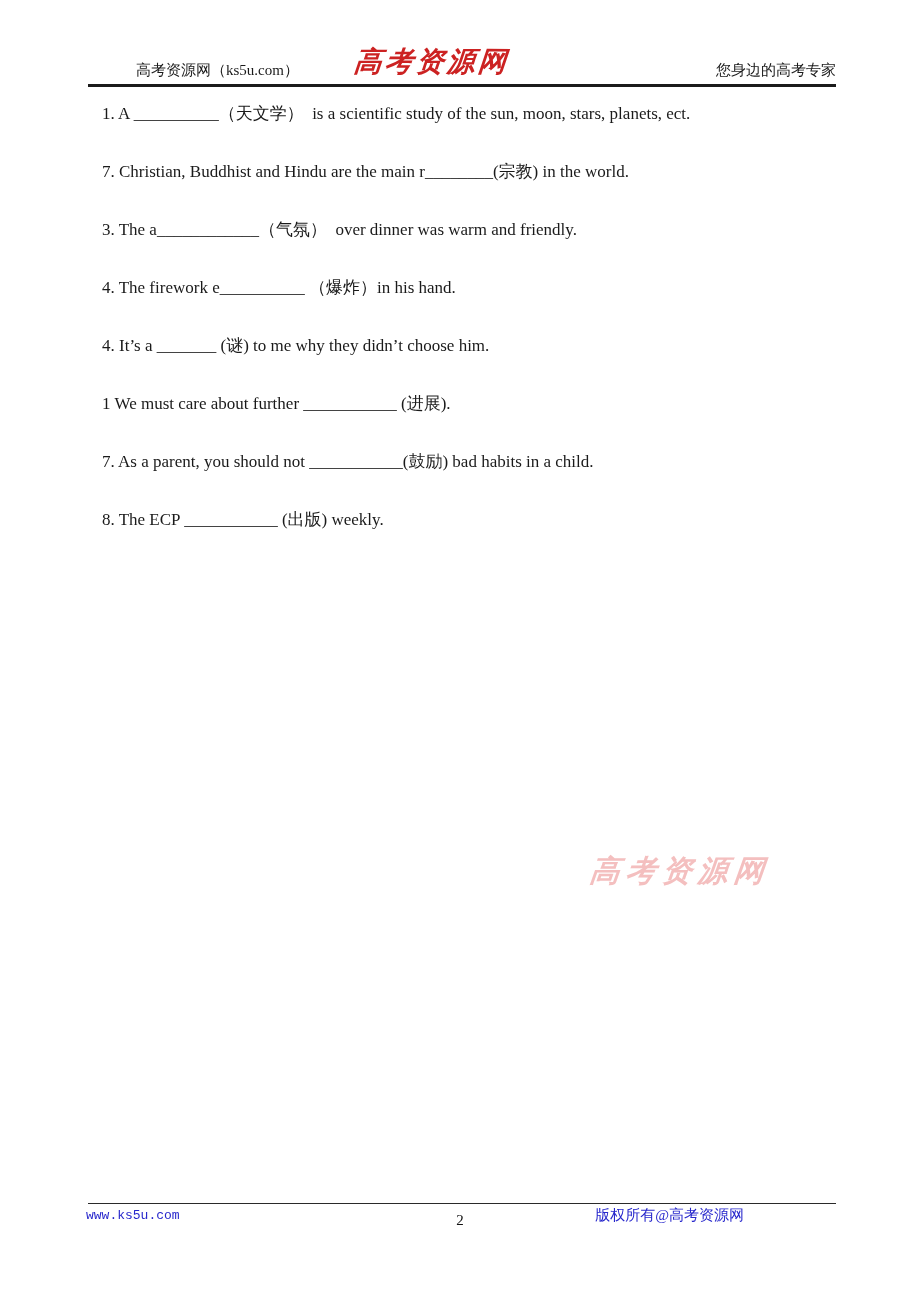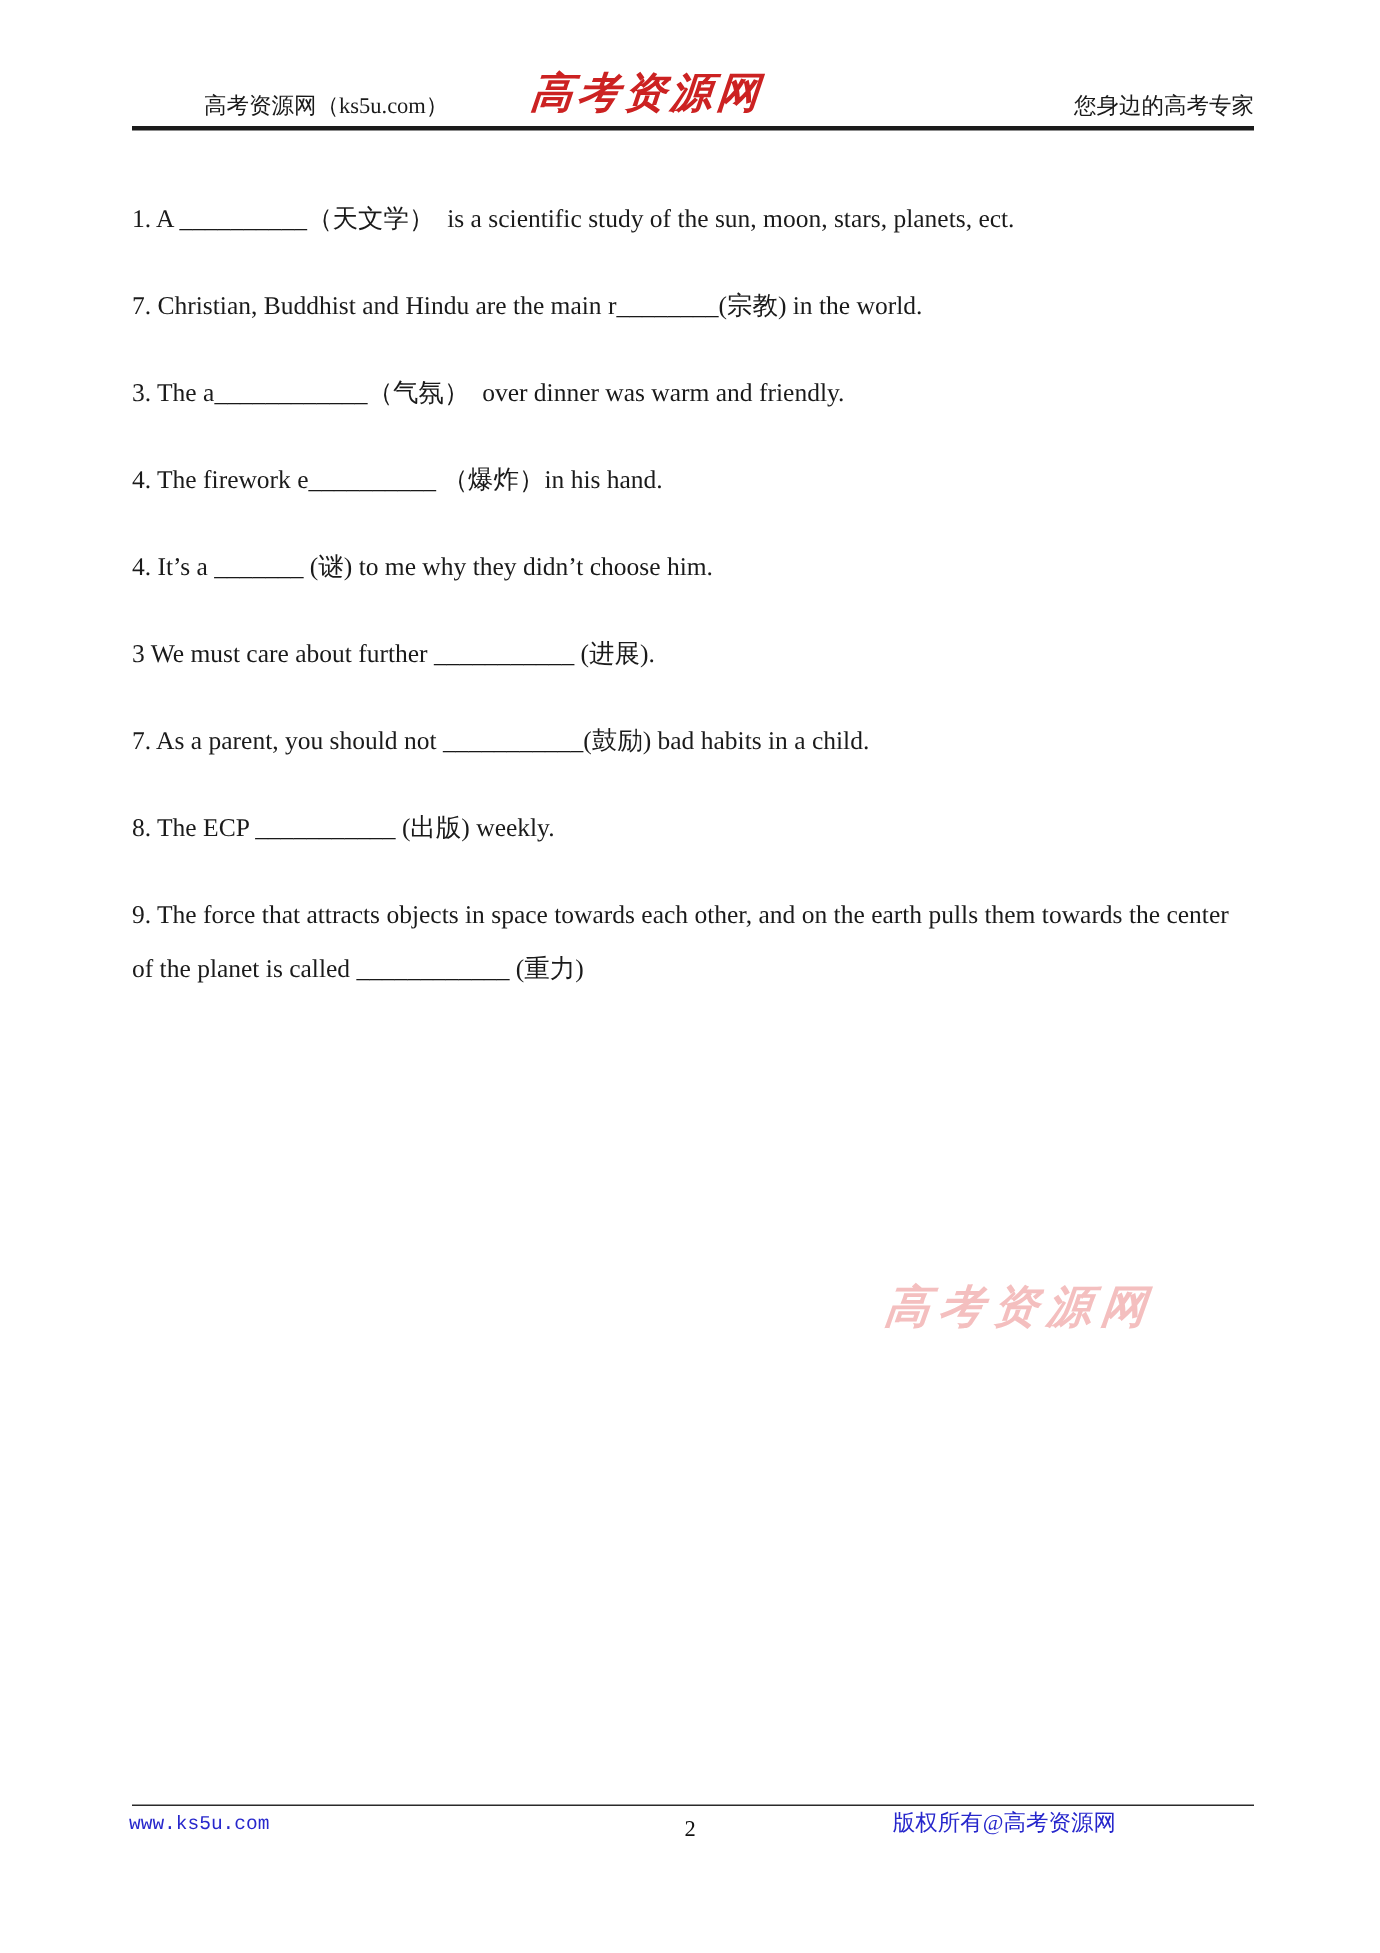--- a/index.html
+++ b/index.html
@@ -19,21 +19,21 @@
   .header-logo  {
     position: absolute; left: 266px; bottom: 3px;
     font-size: 28px; font-weight: bold; font-style: italic;
     letter-spacing: 3px; transform: skewX(-5deg);
     color: var(--logo-red, #cc2222);
   }
   .header-right { position: absolute; right: 0; bottom: 4px; font-size: 15px; font-family: Liberation Serif, serif; }
   .header-rule  { position: absolute; left: 88px; right: 84px; top: 84px; height: 3px; background: #1b1b1b; }
 
   
-  .content { position: absolute; left: 88px; right: 84px; top: 96px; margin-top: 32px; }
+  .content { position: absolute; left: 102px; right: 84px; top: 96px; }
   .question {
     margin: 0 0 22px 0;
     font-size: 17px;
     line-height: 36px;
     white-space: pre-wrap;
     color: var(--body-text, #1a1a1a);
   }
 
   
   .watermark {
@@ -66,24 +66,23 @@
     <span class="header-right">您身边的高考专家</span>
   </div>
   <div class="header-rule"></div>
 
   <div class="content">
     <p class="question">1. A __________（天文学）  is a scientific study of the sun, moon, stars, planets, ect.</p>
     <p class="question">7. Christian, Buddhist and Hindu are the main r________(宗教) in the world.</p>
     <p class="question">3. The a____________（气氛）  over dinner was warm and friendly.</p>
     <p class="question">4. The firework e__________ （爆炸）in his hand.</p>
     <p class="question">4. It’s a _______ (谜) to me why they didn’t choose him.</p>
-    <p class="question">3 We must care about further ___________ (进展).</p>
+    <p class="question">1 We must care about further ___________ (进展).</p>
     <p class="question">7. As a parent, you should not ___________(鼓励) bad habits in a child.</p>
     <p class="question">8. The ECP ___________ (出版) weekly.</p>
-    <p class="question">9. The force that attracts objects in space towards each other, and on the earth pulls them towards the center of the planet is called ____________ (重力)</p>
   </div>
 
   <div class="watermark">高考资源网</div>
 
   <div class="footer-rule"></div>
   <span class="footer-url">www.ks5u.com</span>
   <span class="page-number">2</span>
   <span class="footer-copyright">版权所有@高考资源网</span>
 
 </div>

